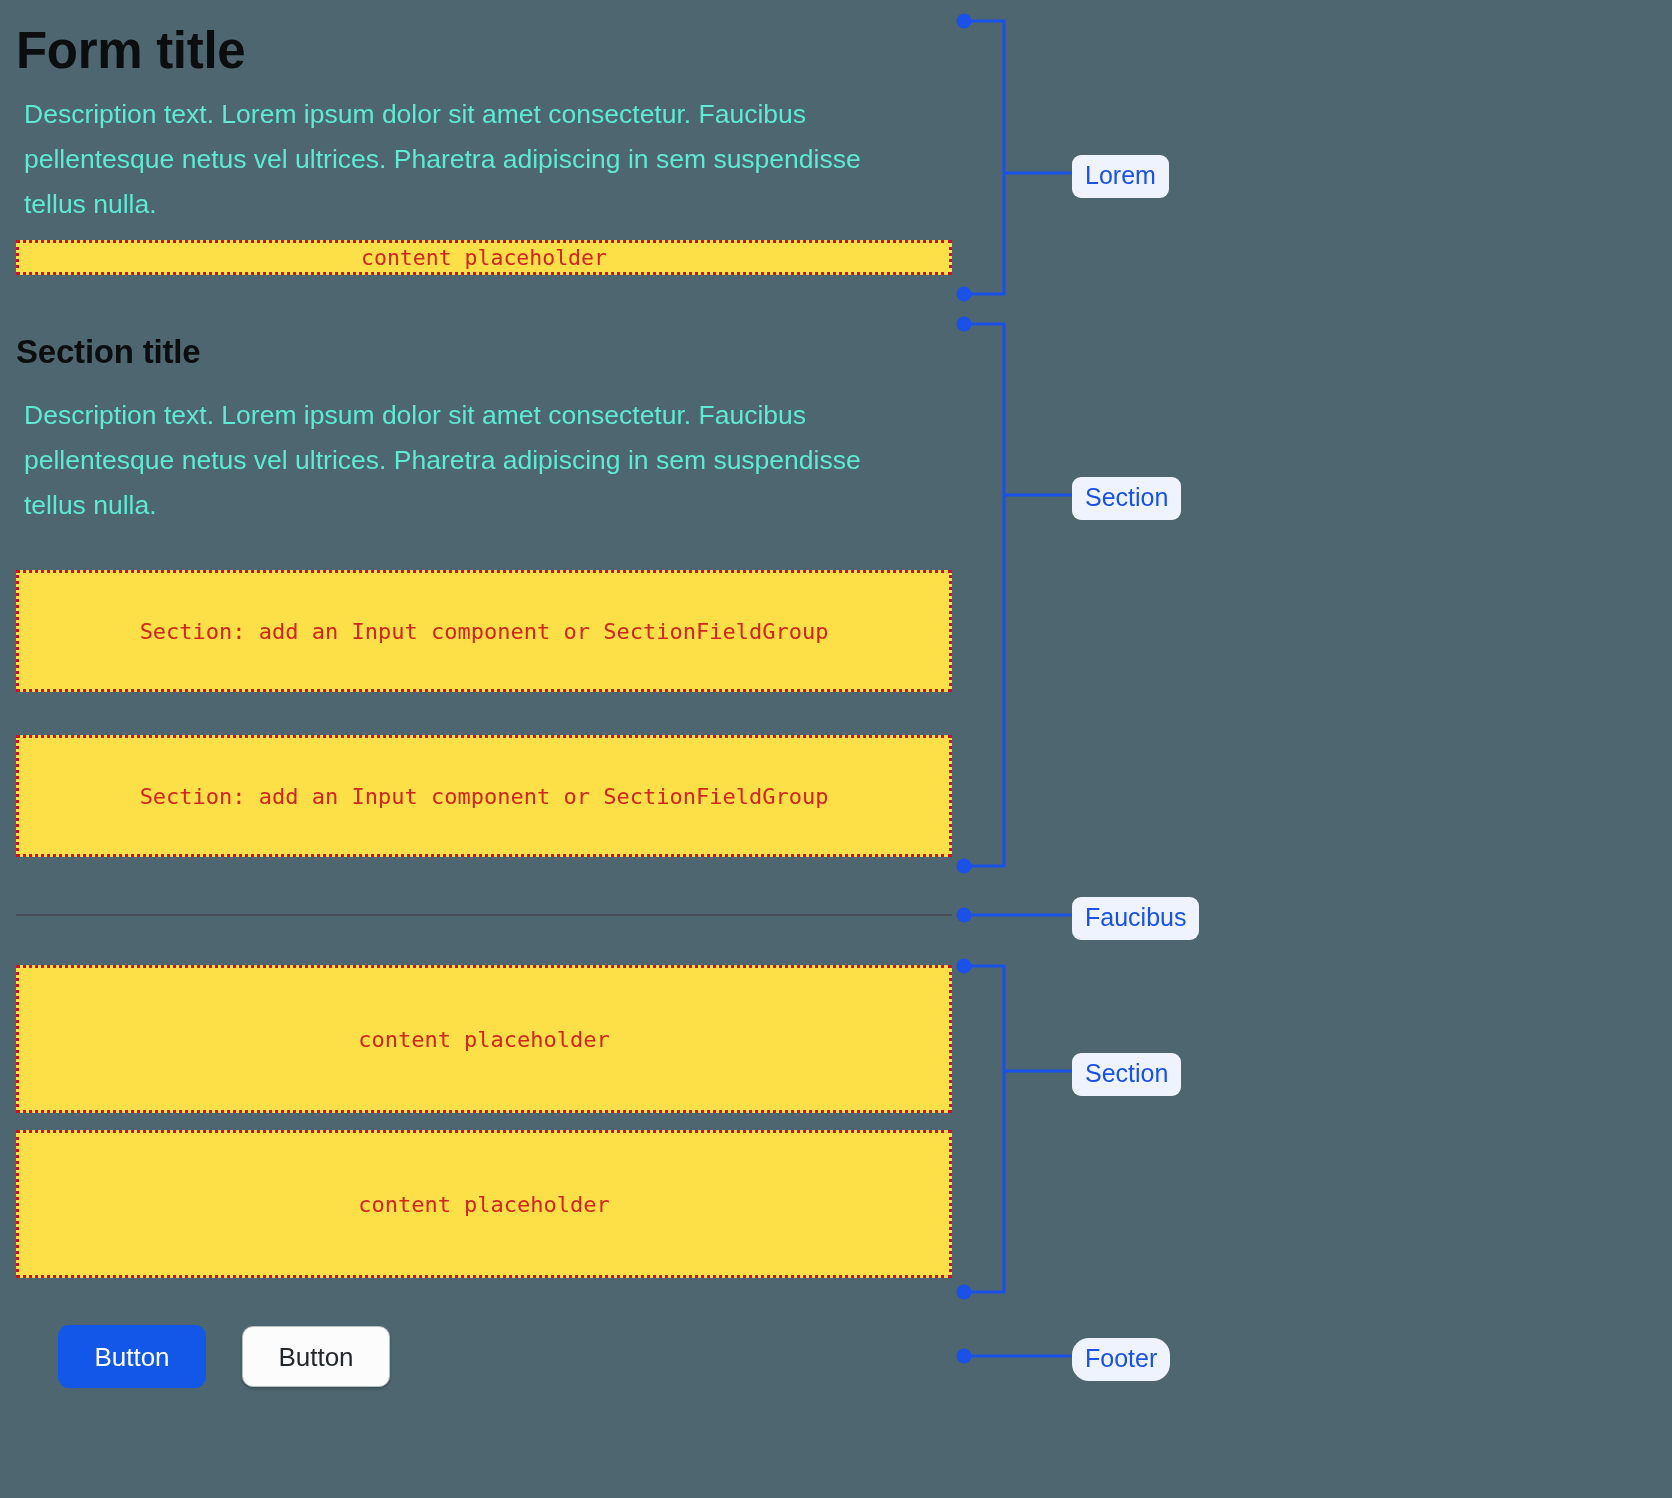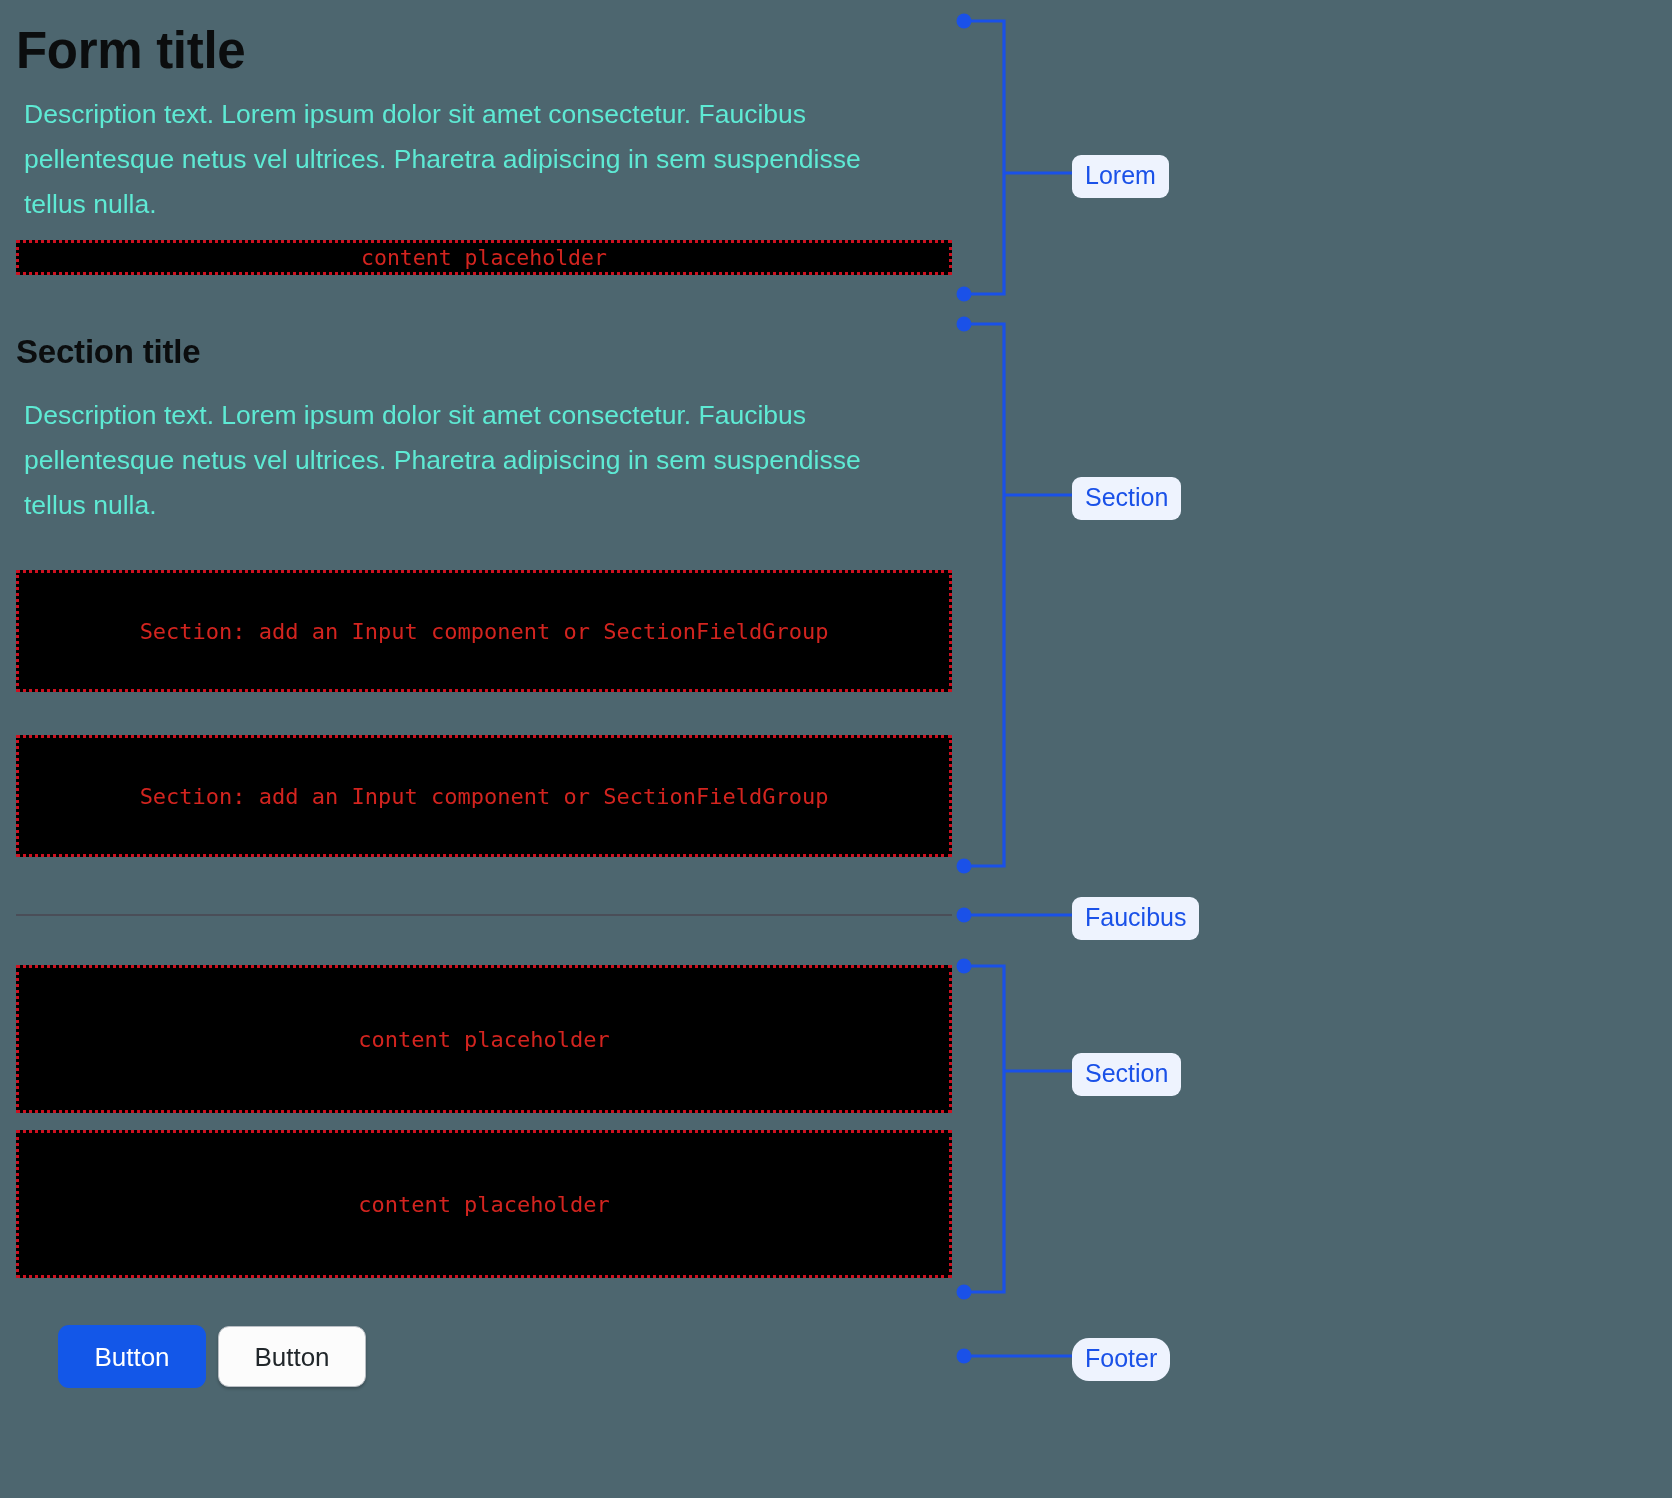--- a/index.html
+++ b/index.html
@@ -63,21 +63,21 @@
     color: #0b0d0e;
     letter-spacing: -0.2px;
   }
 
   .desc-section { position: absolute; left: 0; top: 393px; }
 
   
   .ph {
     position: absolute;
     left: 0;
-    background: #000000;
+    background: #fde047;
     border: 3px dotted #cf1020;
     color: #d3241f;
     font-family: "DejaVu Sans Mono", "Liberation Mono", monospace;
     font-size: 22px;
     display: flex;
     align-items: center;
     justify-content: center;
     text-align: center;
     width: 936px;
   }
@@ -98,21 +98,21 @@
     border-top: 2px solid #4a4e58;
   }
 
   
   .footer-bar {
     position: absolute;
     left: 0;
     top: 1325px;
     display: flex;
     align-items: center;
-    gap: 12px;
+    gap: 36px;
     padding-left: 42px;
   }
 
   .btn {
     font-family: "Liberation Sans", sans-serif;
     font-size: 26px;
     border-radius: 11px;
     cursor: pointer;
     display: inline-flex;
     align-items: center;

